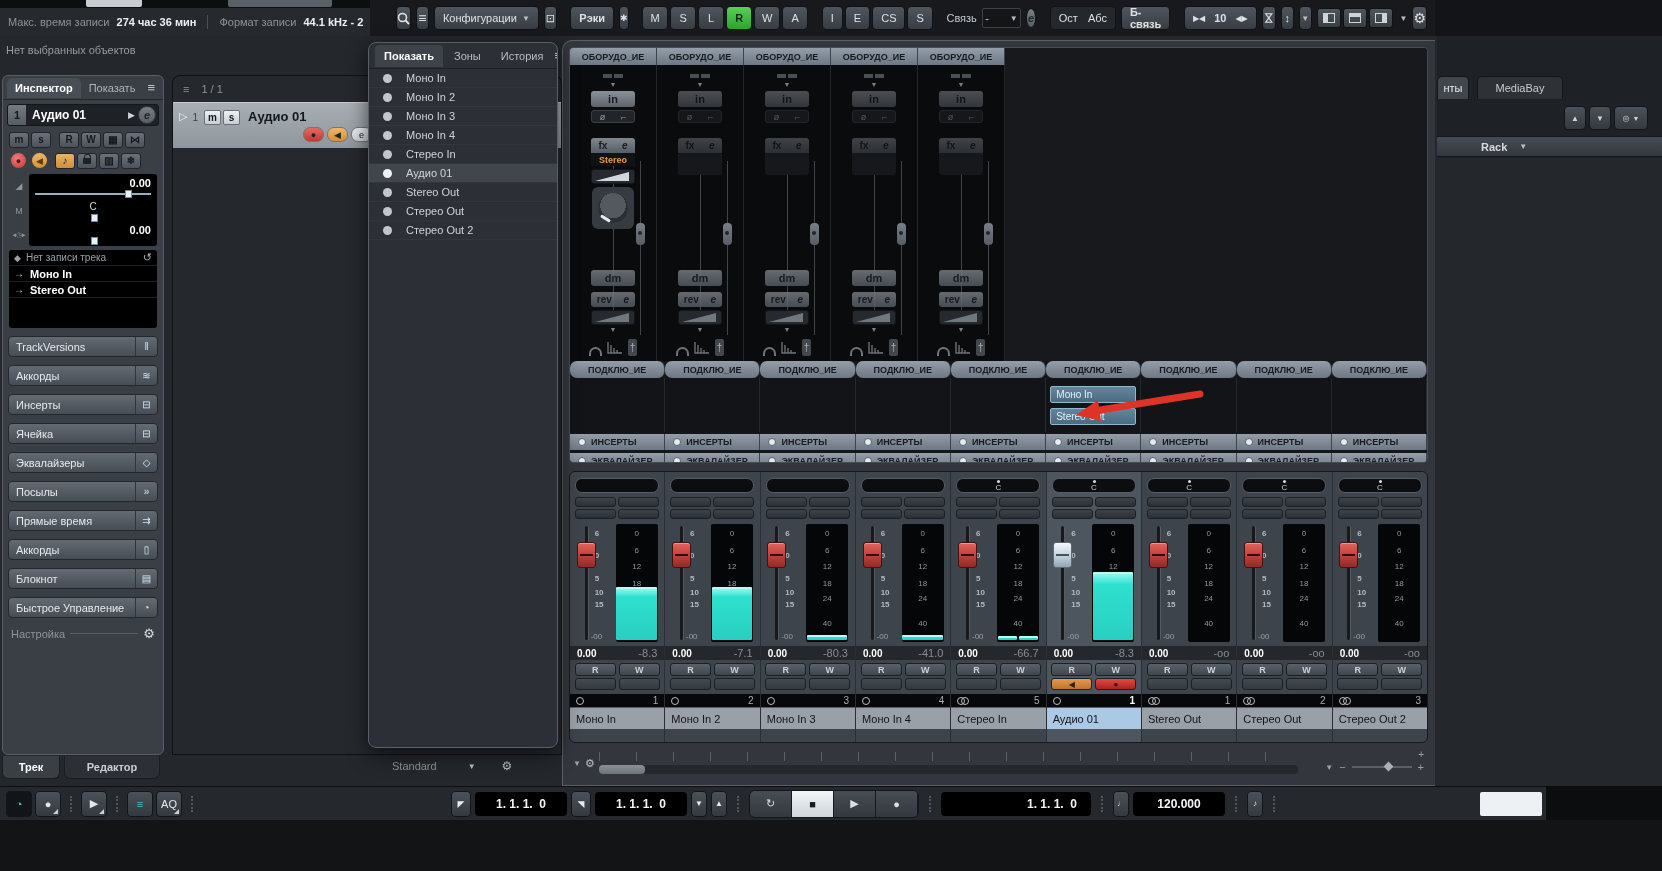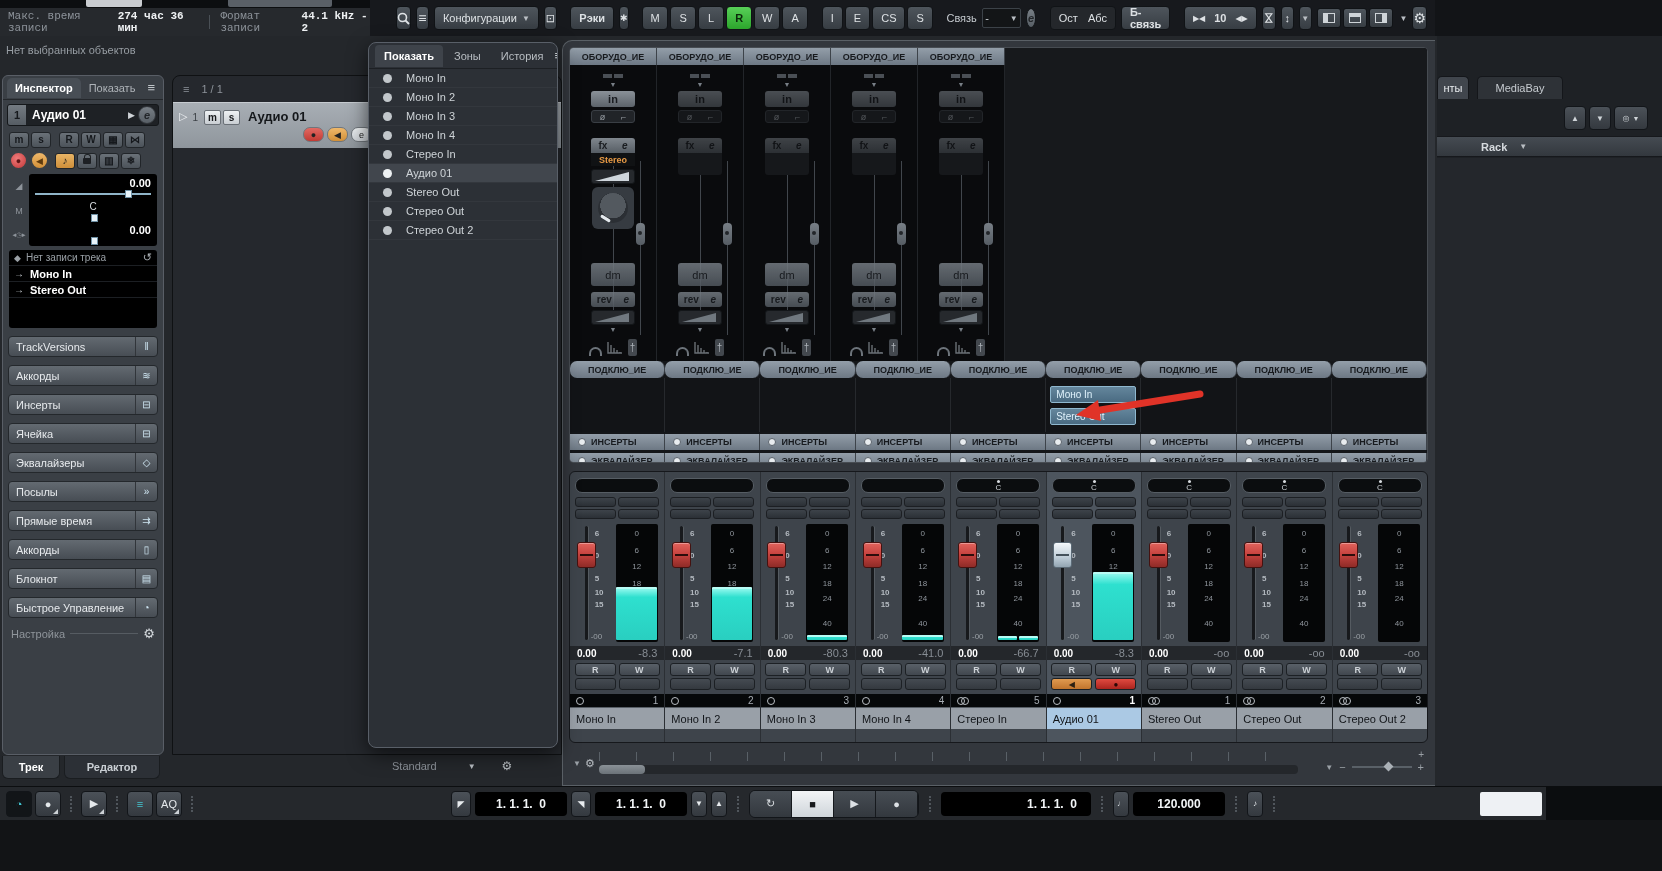--- a/index.html
+++ b/index.html
@@ -3,21 +3,21 @@
 <meta charset="utf-8">
 <style>
   html,body{margin:0;padding:0;background:#0e1012;}
   *{box-sizing:border-box;}
   #root{position:relative;width:1662px;height:871px;background:#24272b;font-family:"Liberation Sans",sans-serif;overflow:hidden;color:#d4d8dc;font-size:11px;}
   .abs{position:absolute;}
   .flex{display:flex;align-items:center;}
   
   #topstrip{position:absolute;left:0;top:0;width:1662px;height:8px;background:#0c0e10;}
   .frag{position:absolute;top:0;height:7px;border-radius:0 0 2px 2px;}
-  #statusbar{position:absolute;left:0;top:8px;width:370px;height:28px;background:#26292d;display:flex;align-items:center;gap:7px;padding-left:8px;font-family:Liberation Mono, monospace;}
+  #statusbar{position:absolute;left:0;top:8px;width:370px;height:28px;background:#26292d;display:flex;align-items:center;gap:7px;padding-left:8px;}
   #statusbar .lab{color:#8d939a;}
   #statusbar b{color:#eef1f3;font-weight:bold;}
   .vsep{width:1px;height:14px;background:#4a5056;margin:0 4px;}
   #infoline{position:absolute;left:6px;top:44px;color:#979da3;}
   
   #mixtoolbar{position:absolute;left:370px;top:0;width:1065px;height:36px;background:#17191d;display:flex;align-items:center;gap:5px;padding:0 8px 0 26px;}
   .tbx{height:24px;background:linear-gradient(#4e555c,#373d43);border:1px solid #101316;border-radius:4px;display:flex;align-items:center;justify-content:center;color:#dde1e4;padding:0 8px;position:relative;}
   .sqb{width:26px;padding:0;}
   .green{background:linear-gradient(#58d058,#2ca52c)!important;color:#0b290b!important;font-weight:bold;}
   .dd{font-size:8px;color:#b9bec3;margin-left:5px;}
@@ -115,21 +115,21 @@
   .fxrow{width:44px;height:15px;margin-top:15px;background:linear-gradient(#80878e,#565d64);border-radius:3px 3px 0 0;color:#1a1d21;font-size:10px;font-weight:bold;display:flex;align-items:center;justify-content:space-around;opacity:.45;z-index:2;}
   .slot2{width:44px;height:22px;background:#16181b;border-radius:0 0 3px 3px;z-index:2;}
   .chstrp{width:44px;height:13px;background:#101214;color:#e89a45;font-size:9px;font-weight:bold;display:flex;align-items:center;justify-content:center;z-index:2;}
   .wedge{width:44px;height:15px;margin-top:3px;background:#26292d;border:1px solid #131619;border-radius:3px;position:relative;overflow:hidden;z-index:2;}
   .wedge::after{content:'';position:absolute;left:3px;bottom:2px;border-left:34px solid transparent;border-bottom:9px solid #70787f;}
   .wedge.lit::after{border-bottom-color:#cfd6dc;}
   .knob{width:42px;height:42px;margin-top:3px;border-radius:6px;background:#363b41;position:relative;z-index:2;}
   .knob::before{content:'';position:absolute;left:6px;top:6px;width:30px;height:30px;border-radius:50%;background:radial-gradient(circle at 50% 42%,#53595f 55%,#2b2f34 56%);}
   .knob::after{content:'';position:absolute;left:8px;bottom:9px;width:11px;height:3px;background:#e4e9ed;transform:rotate(32deg);border-radius:2px;}
   .sp{flex:1;}
-  .dmbtn{width:44px;height:23px;background:linear-gradient(#757c83,#51585f);border-radius:3px;color:#1a1d21;font-weight:normal;display:flex;align-items:center;justify-content:center;opacity:.85;z-index:2;}
+  .dmbtn{width:44px;height:16px;background:linear-gradient(#757c83,#51585f);border-radius:3px;color:#1a1d21;font-weight:bold;display:flex;align-items:center;justify-content:center;opacity:.85;z-index:2;}
   .revrow{width:44px;height:15px;margin-top:6px;background:linear-gradient(#757c83,#51585f);border-radius:3px;color:#1a1d21;font-size:10px;font-weight:bold;display:flex;align-items:center;justify-content:space-around;opacity:.85;z-index:2;}
   .ee{font-style:italic;}
   .brow{display:flex;align-items:center;gap:5px;margin:3px 0 4px;height:20px;z-index:2;}
   .phones{width:13px;height:9px;border:2px solid #6d747b;border-bottom:none;border-radius:7px 7px 0 0;position:relative;top:4px;}
   .dagger{color:#aab0b6;font-size:10px;background:#43484e;border-radius:2px;padding:0 2px;height:17px;display:flex;align-items:center;}
   .cable{position:absolute;width:1px;background:#41464c;z-index:1;}
   .c1{left:50%;top:100px;bottom:46px;}
   .c2{right:15px;top:96px;bottom:26px;}
   .chandle{position:absolute;right:11px;top:158px;width:9px;height:22px;background:linear-gradient(#787f86,#565d64);border-radius:4px;z-index:2;}
   .chandle::after{content:'';position:absolute;left:2px;top:8px;width:4px;height:4px;border-radius:50%;background:#23262a;}

